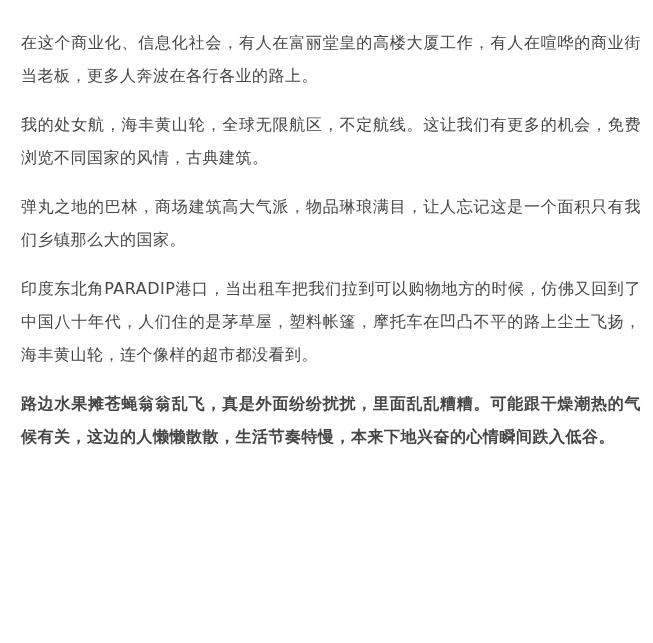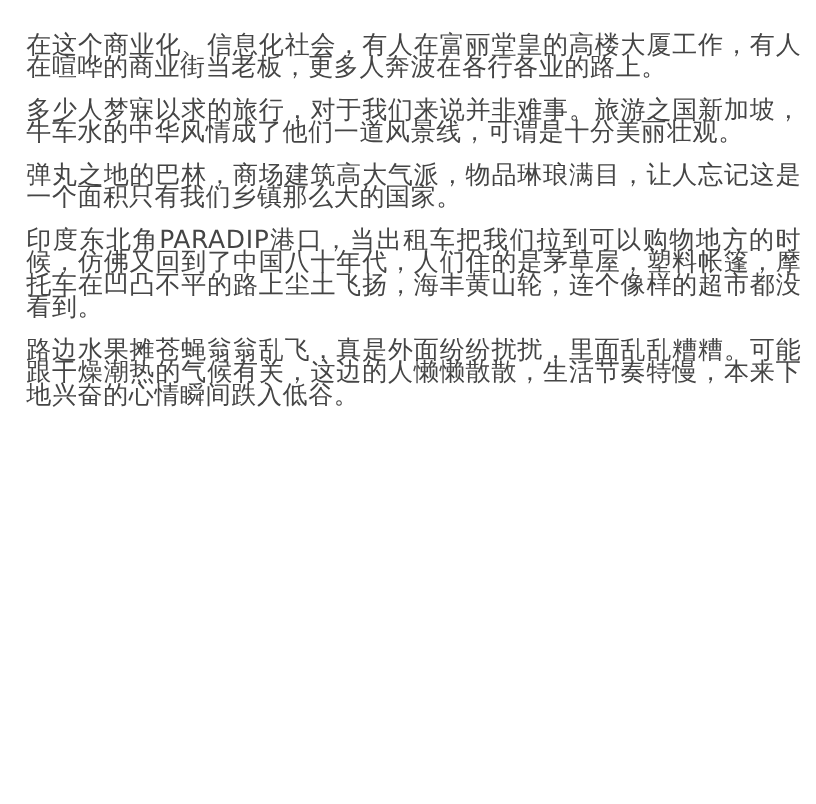--- a/index.html
+++ b/index.html
@@ -14,34 +14,35 @@
     font-family: "DejaVu Sans", "Liberation Sans", sans-serif;
   }
   .article-body {
     box-sizing: border-box;
     width: 653px;
     padding: 26px 12px 18px 21px;
     color: #454545;
   }
   .article-body p {
     margin: 0 0 16px 0;
-    font-size: 20px;
-    line-height: 18px;
+    font-size: 16px;
+    line-height: 33px;
     letter-spacing: 0.5px;
     text-align: justify;
     text-justify: inter-ideograph;
     word-break: break-all;
     -webkit-font-smoothing: antialiased;
   }
   .article-body p:last-child {
     margin-bottom: 0;
+    font-weight: bold;
   }
 </style>
 </head>
 <body style="background: rgb(255, 255, 255);">
 
 <div class="article-body" style="color: rgb(69, 69, 69);">
   <p>在这个商业化、信息化社会，有人在富丽堂皇的高楼大厦工作，有人在喧哗的商业街当老板，更多人奔波在各行各业的路上。</p>
-  <p>多少人梦寐以求的旅行，对于我们来说并非难事。旅游之国新加坡，牛车水的中华风情成了他们一道风景线，可谓是十分美丽壮观。</p>
+  <p>我的处女航，海丰黄山轮，全球无限航区，不定航线。这让我们有更多的机会，免费浏览不同国家的风情，古典建筑。</p>
   <p>弹丸之地的巴林，商场建筑高大气派，物品琳琅满目，让人忘记这是一个面积只有我们乡镇那么大的国家。</p>
   <p>印度东北角PARADIP港口，当出租车把我们拉到可以购物地方的时候，仿佛又回到了中国八十年代，人们住的是茅草屋，塑料帐篷，摩托车在凹凸不平的路上尘土飞扬，海丰黄山轮，连个像样的超市都没看到。</p>
   <p>路边水果摊苍蝇翁翁乱飞，真是外面纷纷扰扰，里面乱乱糟糟。可能跟干燥潮热的气候有关，这边的人懒懒散散，生活节奏特慢，本来下地兴奋的心情瞬间跌入低谷。</p>
 </div>
 
 </body></html>

